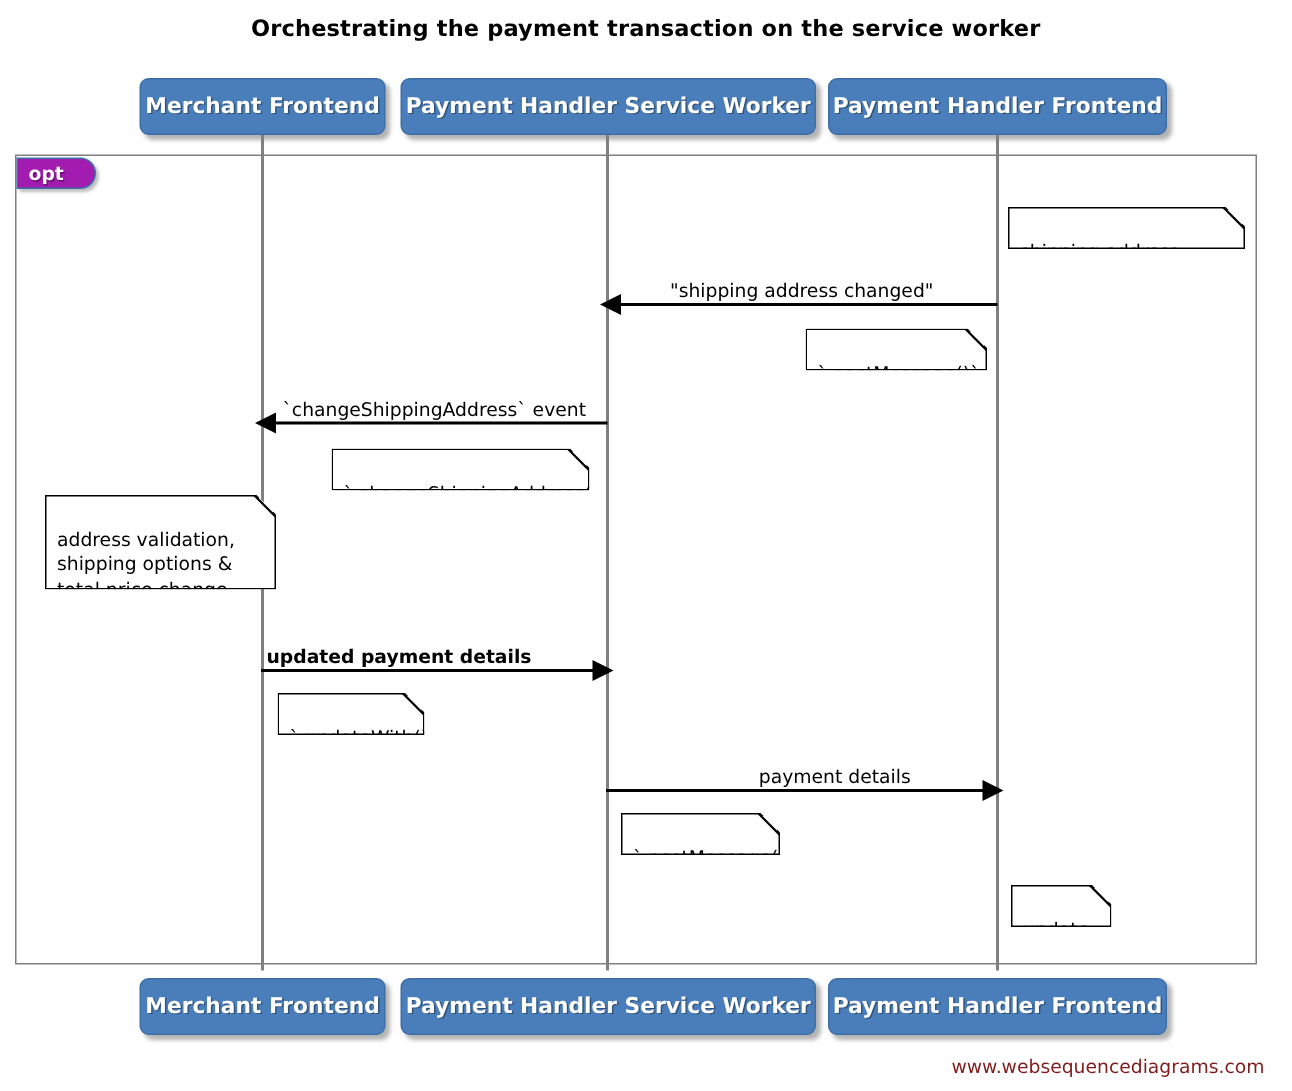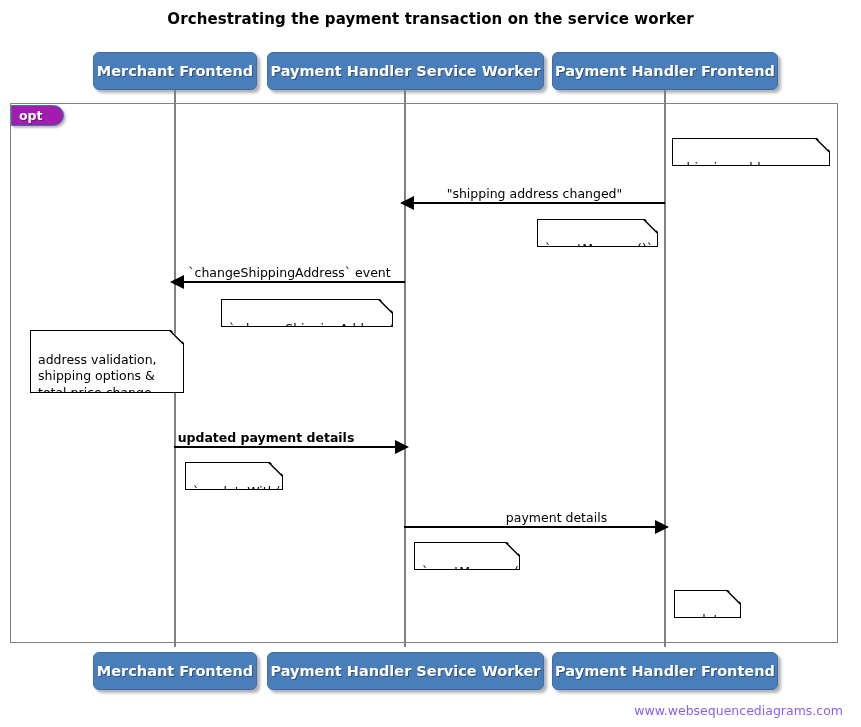--- a/index.html
+++ b/index.html
@@ -140,21 +140,21 @@
     right: -1px;
     width: 16px;
     height: 16px;
     pointer-events: none;
   }
 
   
   .watermark {
     position: absolute;
     font-size: 12.5px;
-    color: #8b5cf6;
+    color: #7f1d1d;
     white-space: nowrap;
   }
 </style>
 </head>
 <body>
 
 <div id="canvas">
 
   <div class="diagram-title">Orchestrating the payment transaction on the service worker</div>
 

